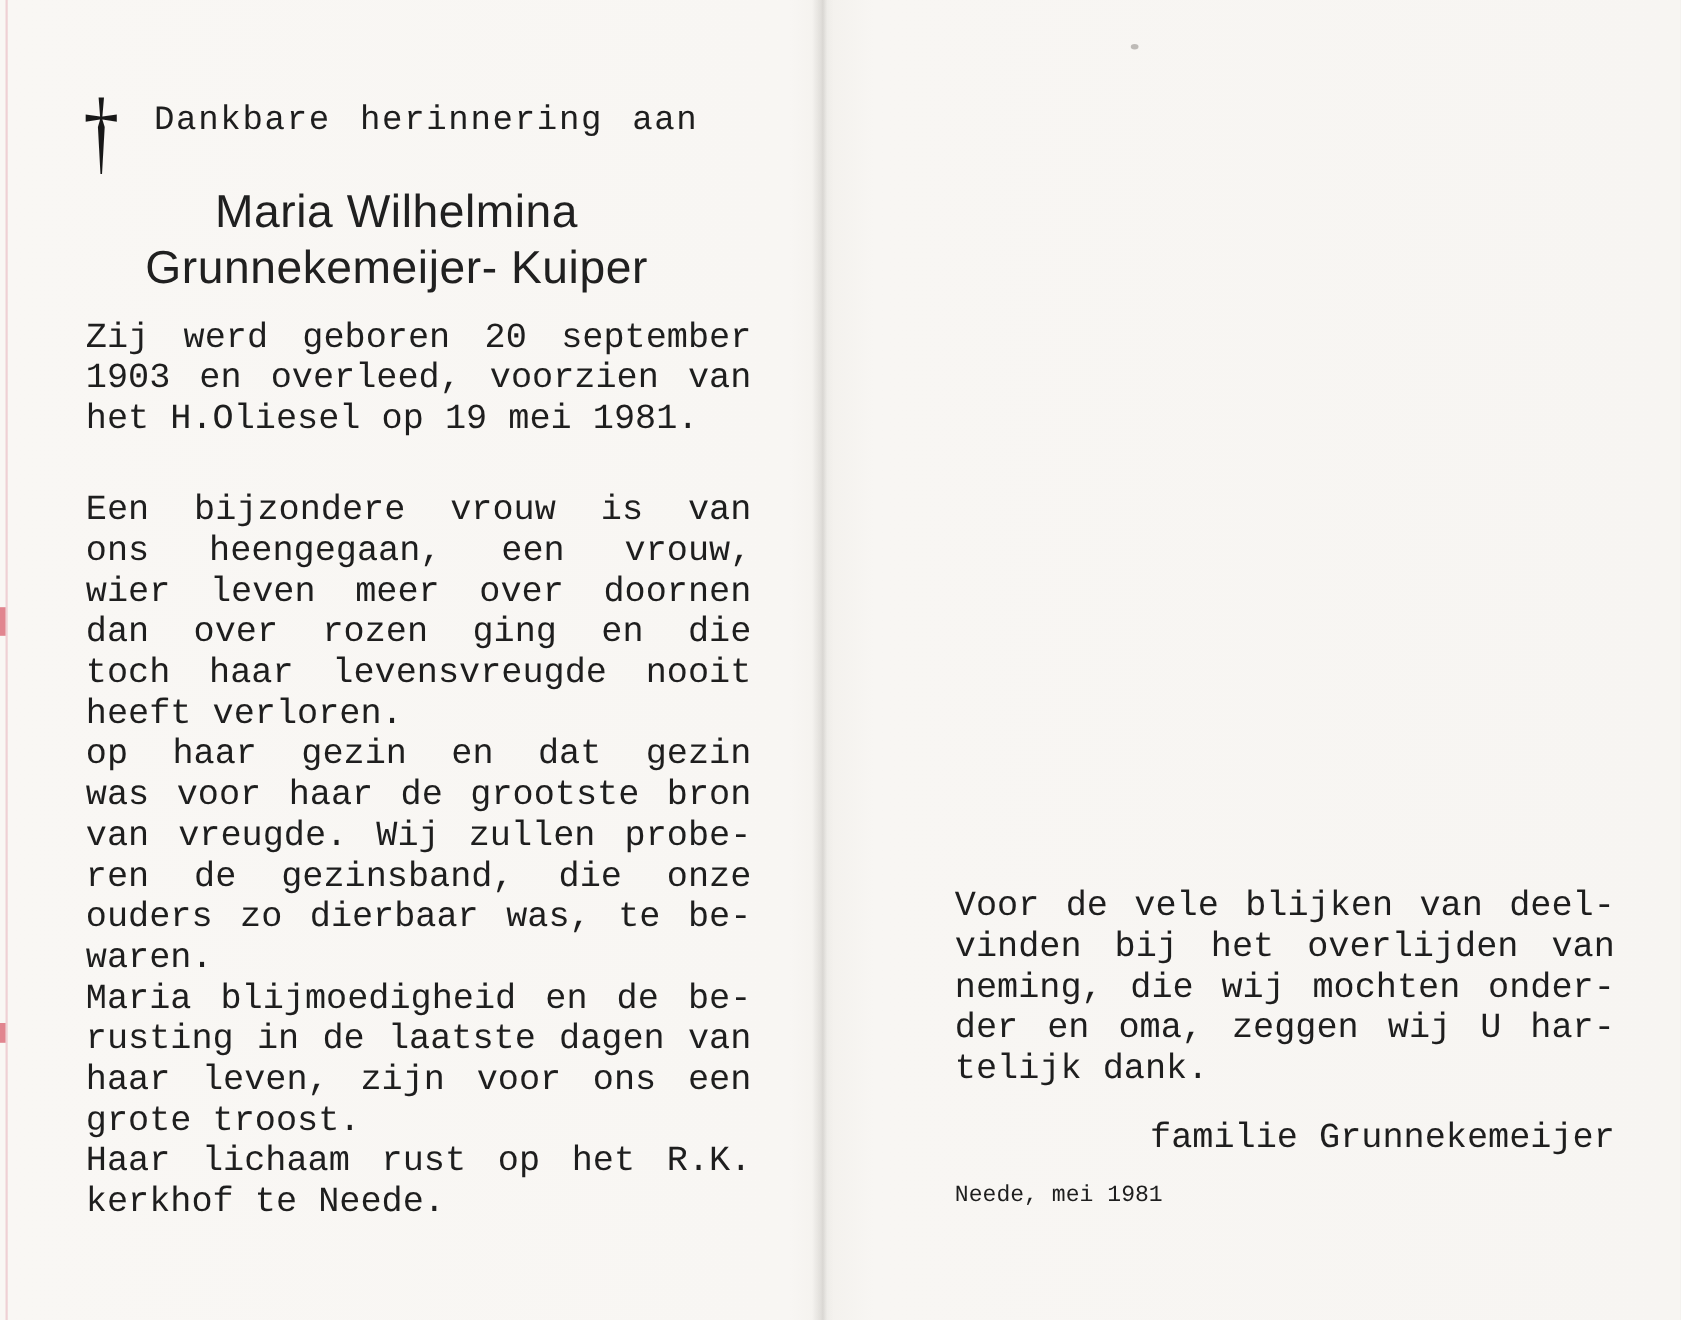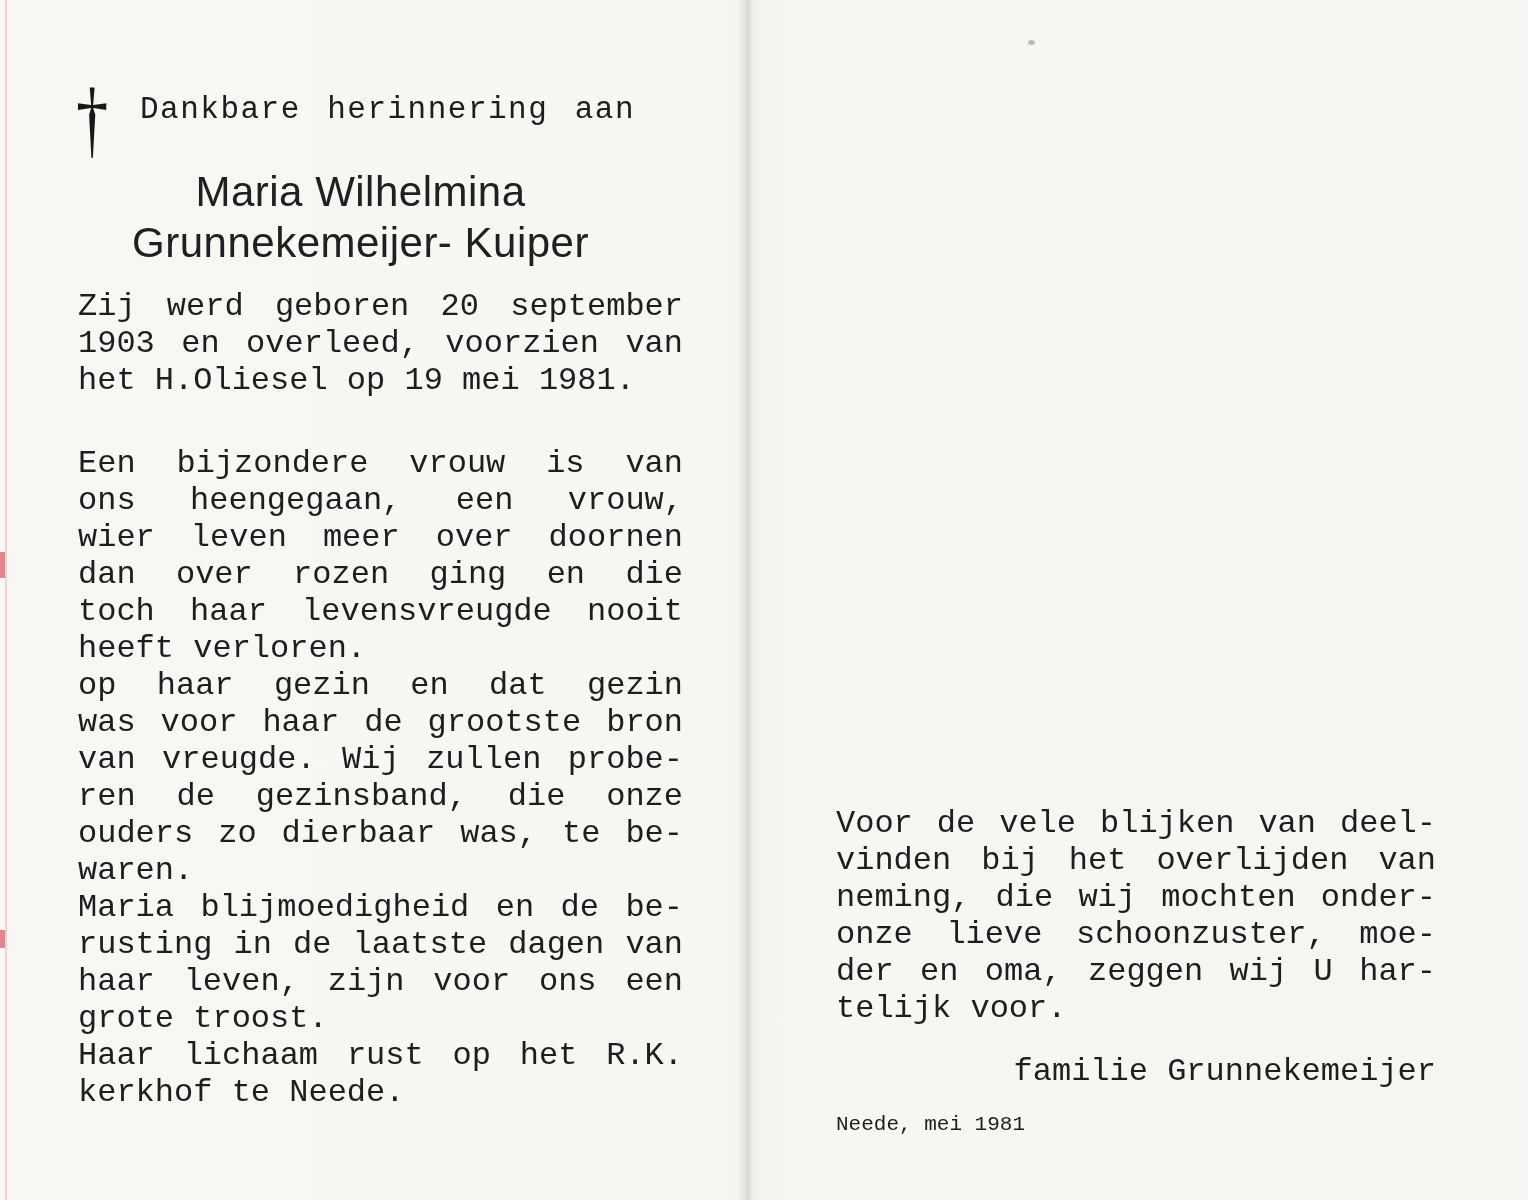--- a/index.html
+++ b/index.html
@@ -37,21 +37,21 @@
   .speck {
     position: absolute;
     left: 1028px; top: 40px;
     width: 7px; height: 5px;
     border-radius: 50%;
     background: rgba(120,115,110,0.45);
   }
 
   .page { position: absolute; top: 0; height: 1200px; }
   .page.left  { left: 0;     width: 740px; }
-  .page.right { left: 726px; width: 770px; }
+  .page.right { left: 758px; width: 770px; }
 
   .left-inner {
     position: relative;
     padding: 88px 0 0 78px;
     width: 605px;
   }
   .header-row {
     position: relative;
     height: 62px;
   }
@@ -185,23 +185,22 @@
   </div>
 
   <div class="page right">
     <div class="right-inner">
 
       <div class="body-block-right">
           <div class="para">
             <div class="line">Voor de vele blijken van deel-</div>
             <div class="line">vinden bij het overlijden van</div>
             <div class="line">neming, die wij mochten onder-</div>
-            <div class="line">onze lieve schoonzuster, moe-</div>
             <div class="line">der en oma, zeggen wij U har-</div>
-            <div class="line last">telijk voor.</div>
+            <div class="line last">telijk dank.</div>
           </div>
         </div>
 
       <div class="signature">familie Grunnekemeijer</div>
 
       <div class="dateline">Neede, mei 1981</div>
 
     </div>
   </div>
 

